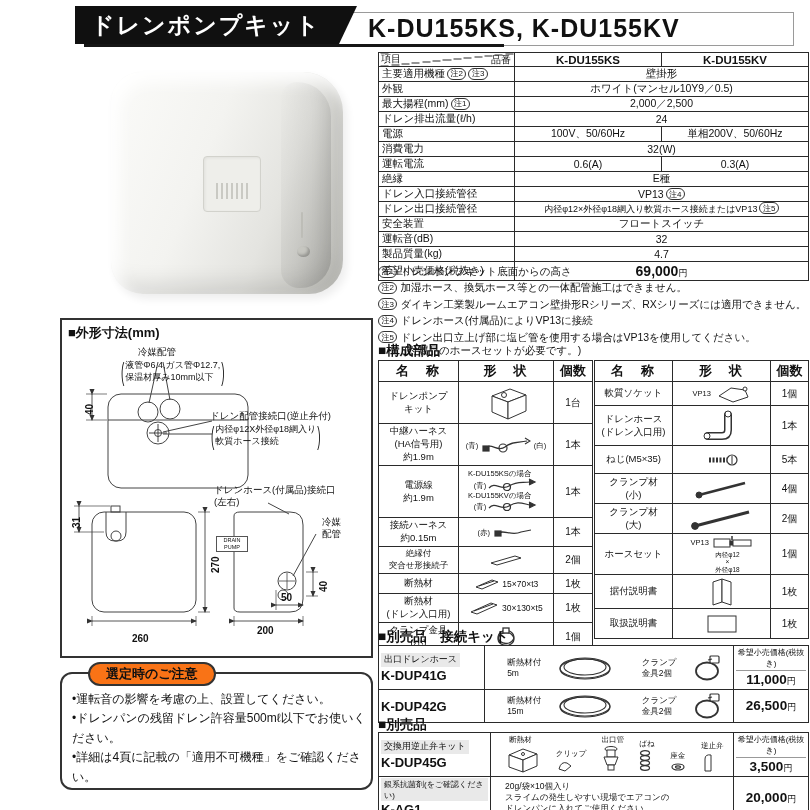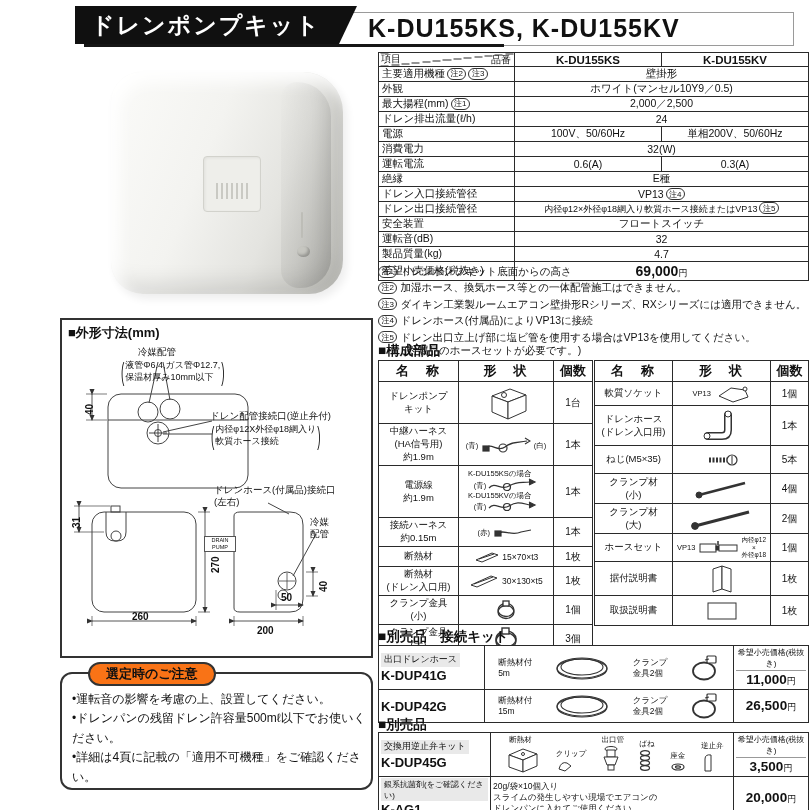--- a/index.html
+++ b/index.html
@@ -1,19 +1,19 @@
 <!DOCTYPE html>
 <html><head>
 <meta charset="utf-8">
 <style>
   html,body{margin:0;padding:0;}
   body{width:810px;height:810px;background:#fff;color:#111;
        font-family:"Liberation Sans","DejaVu Sans",sans-serif;position:relative;overflow:hidden;}
   .abs{position:absolute;}
-  .pre{white-space:pre-line;}
+  .pre{white-space:pre-line;margin-left:12px;}
 
   
   .model-strip{left:92px;top:12px;width:700px;height:32px;border:1px solid #9a9a9a;background:#fff;}
   .banner{left:75px;top:6px;width:282px;height:38px;background:#101010;
           clip-path:polygon(0 0,100% 0,calc(100% - 18px) 100%,0 100%);
           display:flex;align-items:center;padding-left:16px;box-sizing:border-box;}
   .banner span{color:#fff;font-weight:bold;font-size:23px;letter-spacing:2px;}
   .banner-shadow{left:84px;top:44px;width:420px;height:3px;background:#151515;}
   .models{left:368px;top:12px;height:32px;line-height:32px;font-size:25px;font-weight:bold;letter-spacing:1px;}
 
@@ -203,21 +203,21 @@
   </div>
   <div class="dlab abs" style="left:152px;top:164px;">ドレンホース(付属品)接続口</div>
   <div class="dlab abs" style="left:152px;top:176px;">(左右)</div>
   <div class="dlab abs pre" style="left:248px;top:196px;">冷媒
 配管</div>
   <div class="drainpump-tag pre">DRAIN
 PUMP</div>
   <div class="dnum rot" style="left:22px;top:95px;">40</div>
   <div class="dnum rot" style="left:9px;top:208px;">31</div>
   <div class="dnum rot" style="left:148px;top:253px;">270</div>
-  <div class="dnum" style="left:70px;top:291px;text-align:right;">260</div>
+  <div class="dnum" style="left:70px;top:313px;text-align:right;">260</div>
   <div class="dnum" style="left:195px;top:305px;">200</div>
   <div class="dnum" style="left:219px;top:272px;">50</div>
   <div class="dnum rot" style="left:256px;top:272px;">40</div>
 </div>
 
 <div class="abs caution">
   <div class="caution-title">選定時のご注意</div>
   <div class="caution-items">
     <div>•運転音の影響を考慮の上、設置してください。</div>
     <div>•ドレンパンの残留ドレン許容量500mℓ以下でお使いください。</div>
@@ -382,20 +382,29 @@
 約0.15m</td>
     <td class="shapecell">
       <span class="tagtxt">(赤)</span>
       <svg class="inl" width="42" height="14" viewBox="0 0 42 14">
             <g fill="none" stroke="#333" stroke-width="1.2">
               <path d="M4 9 C10 3,18 12,28 7 L38 5"></path>
               <rect x="2" y="6" width="6" height="5" fill="#333"></rect>
             </g>
           </svg></td>
     <td class="qt">1本</td>
+      </tr>
+  <tr style="height:18px;">
+        <td class="pre" style="font-size:8.5px;">絶縁付
+突合せ形接続子</td>
+    <td class="shapecell">
+      <svg class="inl" width="38" height="14" viewBox="0 0 38 14">
+            <polygon points="4,10 28,3 34,5 10,12" fill="#fff" stroke="#333" stroke-width="1"></polygon>
+          </svg></td>
+    <td class="qt">2個</td>
       </tr>
   <tr style="height:20px;">
         <td>断熱材</td>
     <td class="shapecell">
       <svg class="inl" width="26" height="14" viewBox="0 0 26 14">
             <g fill="#fff" stroke="#333" stroke-width="1">
               <polygon points="2,10 18,3 24,5 8,12"></polygon>
               <line x1="5" y1="9" x2="20" y2="4"></line>
             </g>
           </svg>

